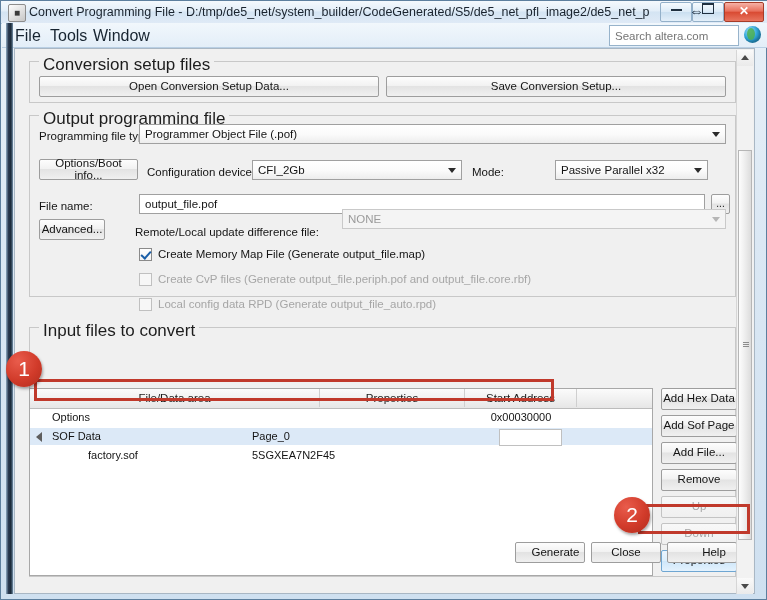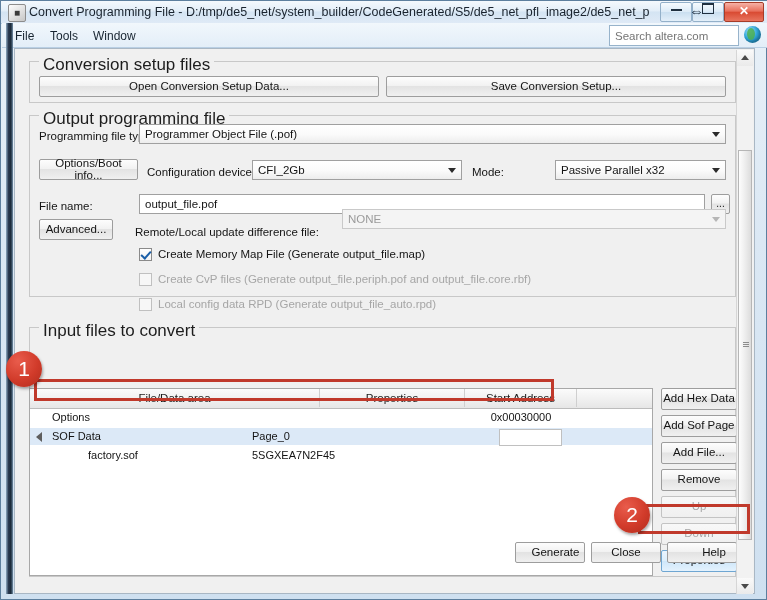--- a/index.html
+++ b/index.html
@@ -80,21 +80,21 @@
 
   
   #menubar {
     position: absolute; left: 1px; top: 22px;
     width: 765px; height: 24px;
     background: linear-gradient(to bottom,#f1f7fc,#e3eef8);
     border-bottom: 1px solid #b9cfe4;
   }
   .menu-item {
     position: absolute; top: 4px;
-    font-size: 12px; color: #172430; line-height: 16px;
+    font-size: 16px; color: #172430; line-height: 16px;
     padding: 1px 5px;
   }
   #search-wrap {
     position: absolute; right: 28px; top: 2px;
     width: 128px; height: 19px;
     background: #ffffff;
     border: 1px solid #97b3cb;
   }
   #search-input {
     position: absolute; left: 3px; top: 1px;
@@ -379,30 +379,30 @@
       <span class="arrow"></span>
     </div>
 
     <div class="btn" style="left:24px; top:110px; width:99px; height:21px;">Options/Boot info...</div>
     <div class="lbl" style="left:132px; top:116px;">Configuration device:</div>
     <div class="combo" style="left:237px; top:111px; width:210px; height:20px;">
       <span>CFI_2Gb</span>
       <span class="arrow"></span>
     </div>
     <div class="lbl" style="left:457px; top:116px;">Mode:</div>
-    <div class="combo" style="left:540px; top:111px; width:171px; height:20px;">
+    <div class="combo" style="left:540px; top:111px; width:153px; height:20px;">
       <span>Passive Parallel x32</span>
       <span class="arrow"></span>
     </div>
 
     <div class="lbl" style="left:24px; top:150px;">File name:</div>
     <div class="txt" style="left:124px; top:145px; width:566px; height:20px;">output_file.pof</div>
     <div class="btn" style="left:696px; top:145px; width:19px; height:20px; font-size:10px;">...</div>
 
-    <div class="btn" style="left:24px; top:170px; width:74px; height:21px;text-align:center;">Advanced...</div>
+    <div class="btn" style="left:24px; top:170px; width:66px; height:21px;text-align:center;">Advanced...</div>
     <div class="lbl" style="left:120px; top:176px;">Remote/Local update difference file:</div>
     <div class="combo disabled" style="left:327px; top:160px; width:384px; height:20px;">
       <span>NONE</span>
       <span class="arrow"></span>
     </div>
 
     <div class="cb-row" style="left:124px; top:198px;">
       <span class="cb-box on"></span>
       <span class="cb-lbl">Create Memory Map File (Generate output_file.map)</span>
     </div>

